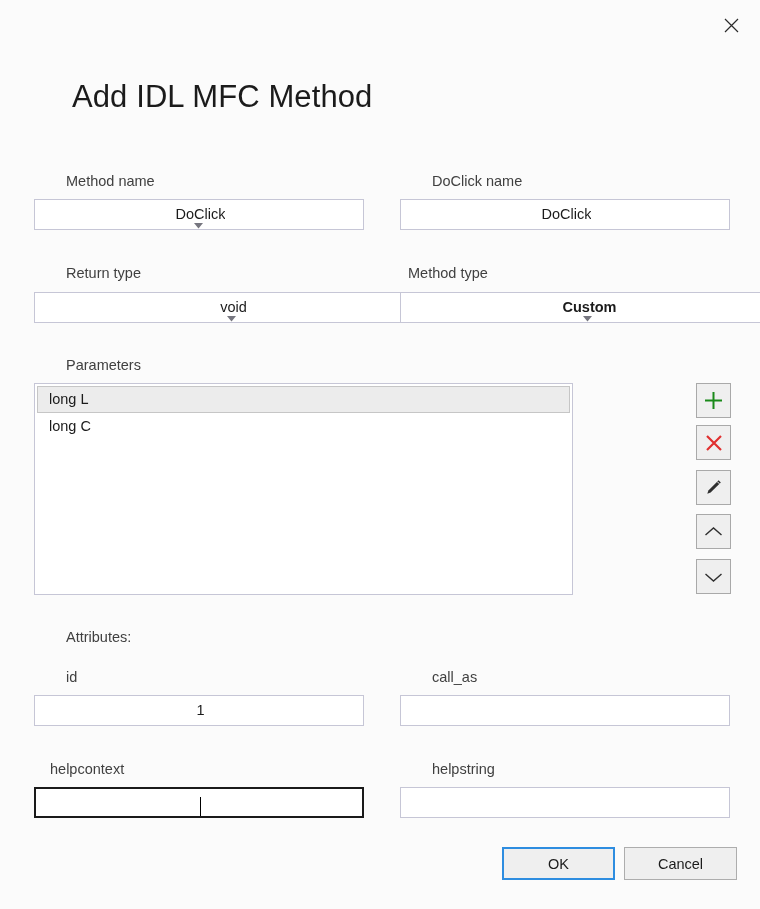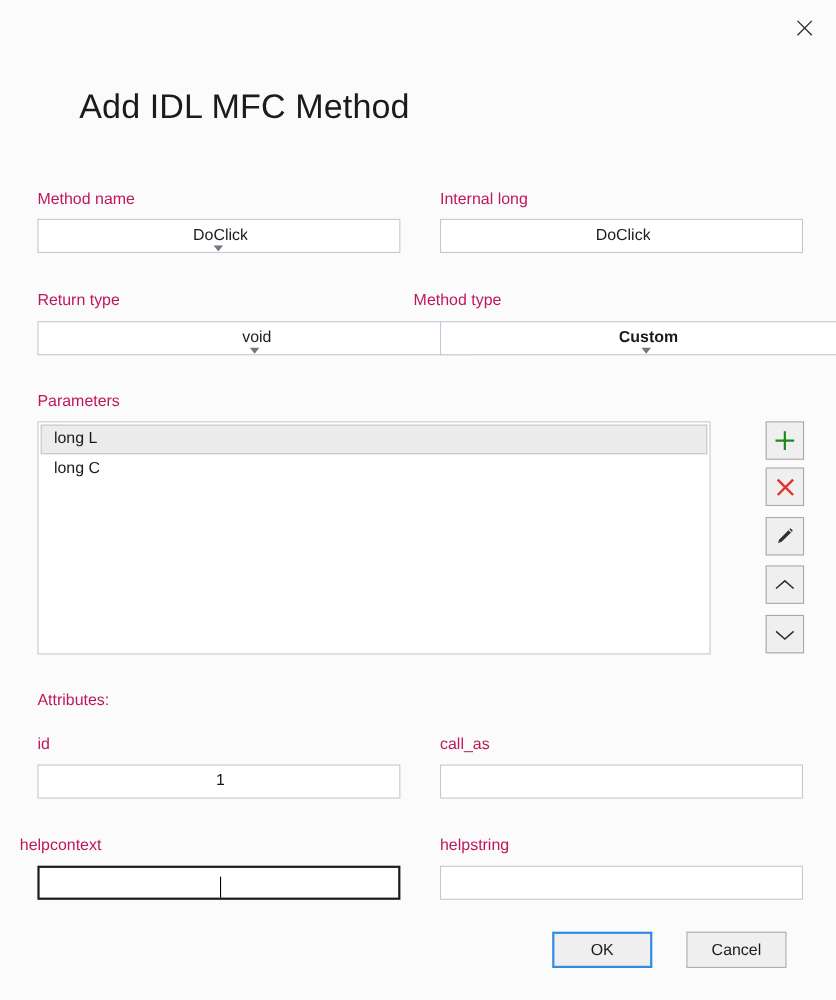--- a/index.html
+++ b/index.html
@@ -49,23 +49,24 @@
     color: #1b1b1b;
     line-height: 44px;
     white-space: nowrap;
     margin-left: 32px;
   }
 
   
   .field-label {
     position: absolute;
     font-size: 14.5px;
-    color: #be185d;
+    color: #404040;
     line-height: 18px;
     white-space: nowrap;
+    margin-left: 32px;
   }
 
   
   .ctl {
     position: absolute;
     box-sizing: border-box;
     height: 31px;
     background: #ffffff;
     border: 1px solid #c6c6d6;
     font-size: 14.5px;
@@ -140,21 +141,21 @@
     justify-content: center;
     padding: 0;
     cursor: pointer;
   }
   .toolbtn svg { display: block; }
 
   
   .dlgbtn {
     position: absolute;
     box-sizing: border-box;
-    width: 91px;
+    width: 113px;
     height: 33px;
     background: #efefef;
     border: 1px solid #adadad;
     font-family: "Liberation Sans", sans-serif;
     font-size: 14.5px;
     color: #1b1b1b;
     display: flex;
     align-items: center;
     justify-content: center;
     cursor: pointer;
@@ -182,21 +183,21 @@
   <div class="field-label" style="left:34px; top:172px;">Method name</div>
   <div class="ctl combo" style="left:34px; top:199px; width:330px;">
     <span class="val">DoClick</span>
     <span class="arrow">
       <svg width="9" height="6" viewBox="0 0 9 6">
           <path d="M0 0 L9 0 L4.5 5.5 Z" fill="#76767f"></path>
         </svg>
     </span>
   </div>
 
-  <div class="field-label" style="left:400px; top:172px;">Internal long</div>
+  <div class="field-label" style="left:400px; top:172px;">DoClick name</div>
   <div class="ctl" style="left:400px; top:199px; width:330px;">
     <span class="val">DoClick</span>
   </div>
 
   <div class="field-label" style="left:34px; top:264px;">Return type</div>
   <div class="ctl combo" style="left:34px; top:292px; width:396px;">
     <span class="val">void</span>
     <span class="arrow">
       <svg width="9" height="6" viewBox="0 0 9 6">
           <path d="M0 0 L9 0 L4.5 5.5 Z" fill="#76767f"></path>
@@ -208,21 +209,21 @@
   <div class="ctl combo" style="left:400px; top:292px; width:376px;font-weight:bold;">
     <span class="val">Custom</span>
     <span class="arrow">
       <svg width="9" height="6" viewBox="0 0 9 6">
           <path d="M0 0 L9 0 L4.5 5.5 Z" fill="#76767f"></path>
         </svg>
     </span>
   </div>
 
   <div class="field-label" style="left:34px; top:356px;">Parameters</div>
-  <div class="listbox" style="left:34px; top:383px; width:612px; height:212px;">
+  <div class="listbox" style="left:34px; top:383px; width:539px; height:212px;">
     <div class="list-item selected">long L</div>
     <div class="list-item">long C</div>
   </div>
 
   <button class="toolbtn" style="left:696px; top:383px;">
     <span>
       <svg width="19" height="19" viewBox="0 0 19 19">
         <path d="M9.5 1 L9.5 18 M1 9.5 L18 9.5" stroke="#1a8a1a" stroke-width="2" fill="none"></path>
       </svg>
     </span>

